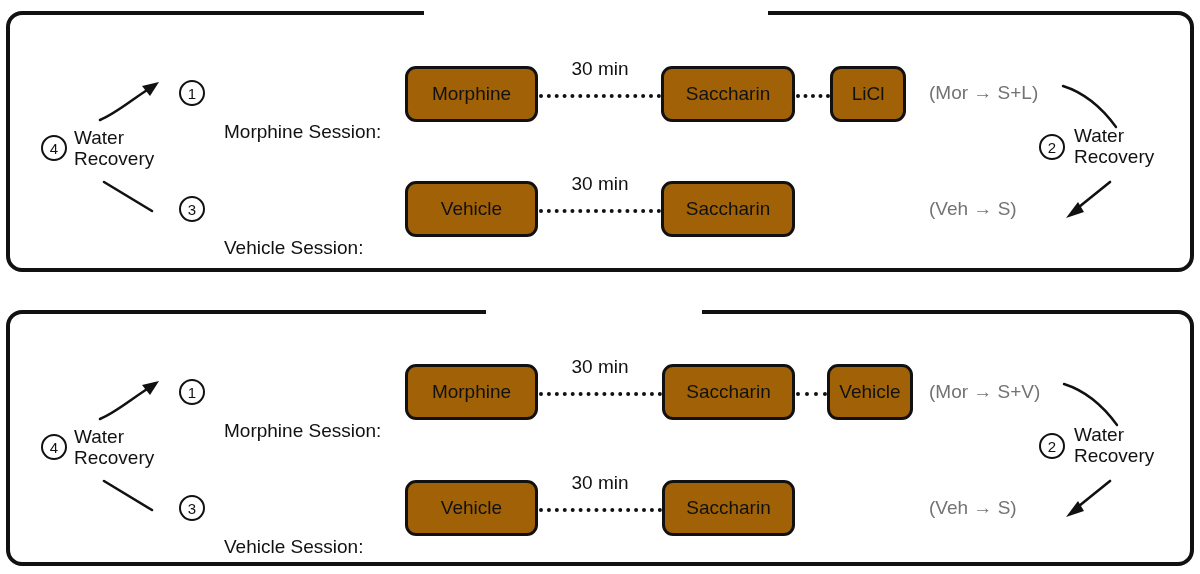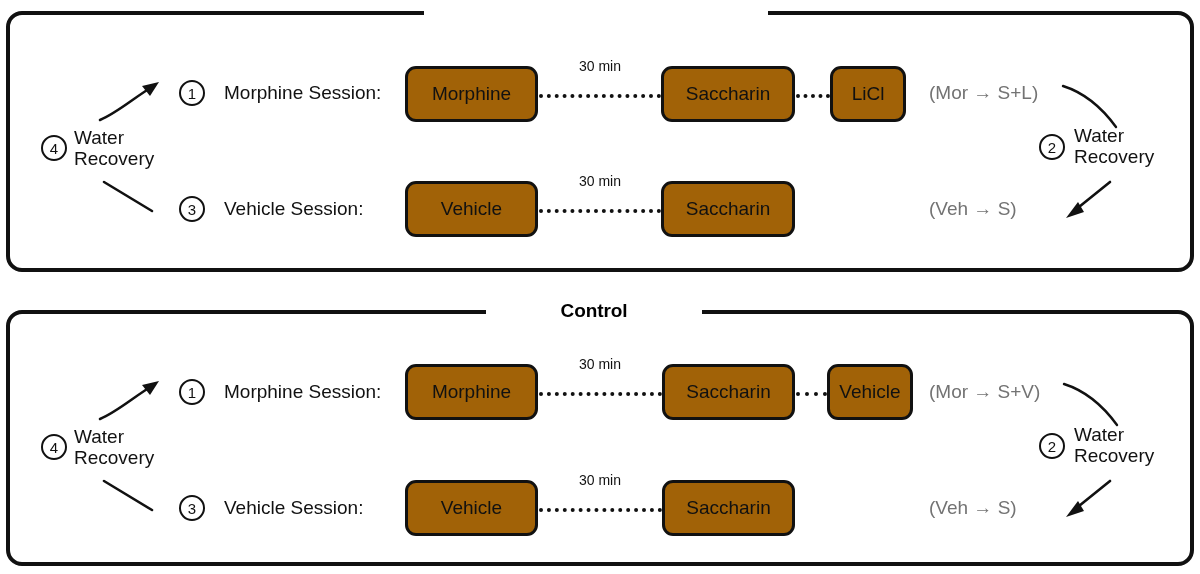--- a/index.html
+++ b/index.html
@@ -53,30 +53,31 @@
     background: #a16207;
     white-space: nowrap;
   }
   .dots {
     position: absolute;
     height: 0;
     border-top: 4px dotted #111111;
   }
   .interval-label {
     position: absolute;
-    font-size: 14px;
+    font-size: 19px;
     color: #111111;
     white-space: nowrap;
     text-align: center;
   }
   .row-label {
     position: absolute;
     font-size: 19px;
     color: #111111;
     white-space: nowrap;
+    margin-top: 39px;
   }
   .circ {
     position: absolute;
     width: 26px;
     height: 26px;
     border: 2.2px solid #111111;
     border-radius: 50%;
     box-sizing: border-box;
     display: flex;
     align-items: center;
@@ -157,21 +158,20 @@
 
   <div class="node" style="left:405px; top:181px; width:133px; height:56px;">Vehicle</div>
   <div class="dots" style="left:539px; top:209px; width:122px;"></div>
   <div class="interval-label" style="left:540px; top:173px; width:120px;">30 min</div>
   <div class="node" style="left:661px; top:181px; width:134px; height:56px;">Saccharin</div>
   <div class="notation" style="left:929px; top:198px;">(Veh → S)</div>
 
   <div class="panel" style="left:6px; top:310px; width:1188px; height:256px;"></div>
 
   <div class="title-gap" style="left:486px; top:305px; width:216px;"></div>
-  <div class="panel-title" style="left:486px; top:300px; width:216px;">Control</div>
 
   <div class="circ" style="left:41px; top:434px;">4</div>
   <div class="recovery-label" style="left:74px; top:426px;">
     <span>Water</span><br>
     <span>Recovery</span>
   </div>
 
   <svg class="arrow-svg" style="left:95px; top:374px; width:80px; height:50px;" viewBox="0 0 80 50">
     <path d="M 5 45 C 22 38, 40 22, 57 12" stroke="#111111" stroke-width="2.6" fill="none" stroke-linecap="round"></path>
     <polygon points="64,7 47,11 55,21" fill="#111111"></polygon>

